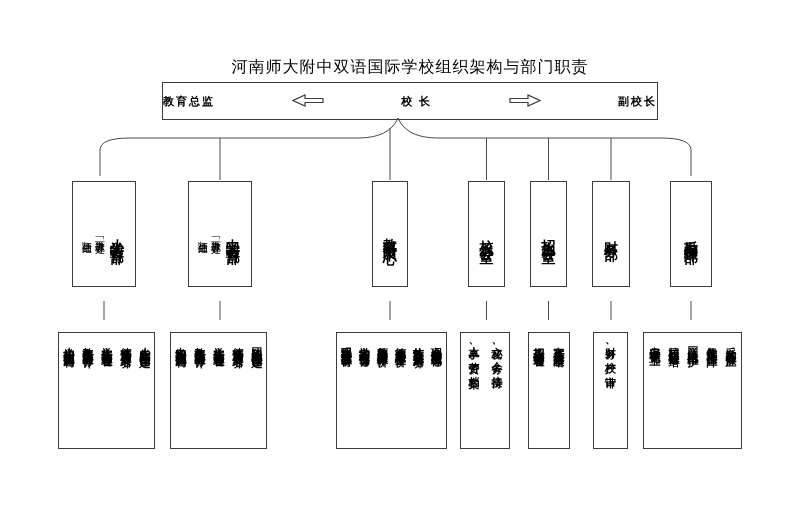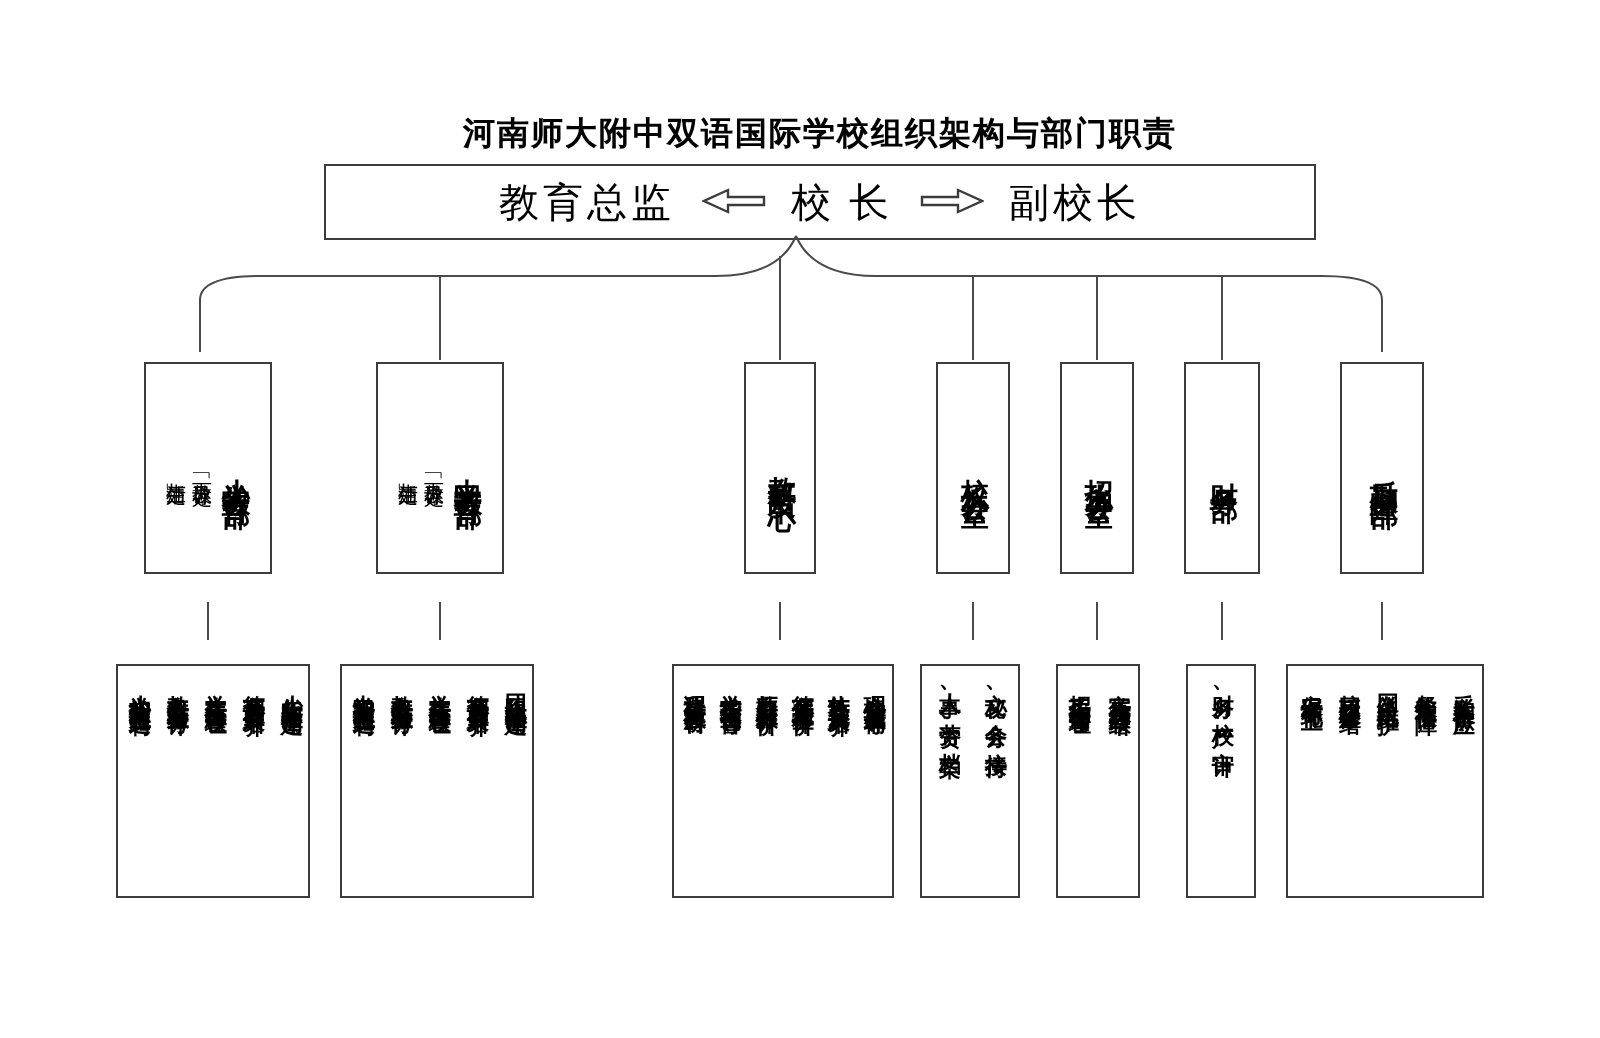--- a/index.html
+++ b/index.html
@@ -11,35 +11,35 @@
     overflow: hidden;
     font-family: "Liberation Serif", serif;
     color: #000;
   }
   
   #title {
     position: absolute;
     left: 150px; top: 57px; width: 520px; height: 20px;
     text-align: center;
     font-size: 16px;
-    font-weight: bold;
+    font-weight: normal;
     letter-spacing: 1px;
     white-space: nowrap;
   }
   
   #lead-box {
     position: absolute;
     left: 162px; top: 82px; width: 494px; height: 36px;
     border: 1px solid #3c3c3c;
     display: flex;
     align-items: center;
-    justify-content: center;
+    justify-content: space-between;
     gap: 13px;
-    font-size: 20px;
-    font-weight: normal;
+    font-size: 11px;
+    font-weight: bold;
     letter-spacing: 2px;
     white-space: nowrap;
   }
   .arrow-icon { display: inline-block; flex: 0 0 auto; }
   
   #connectors {
     position: absolute;
     left: 0; top: 0; width: 800px; height: 519px;
     pointer-events: none;
   }

